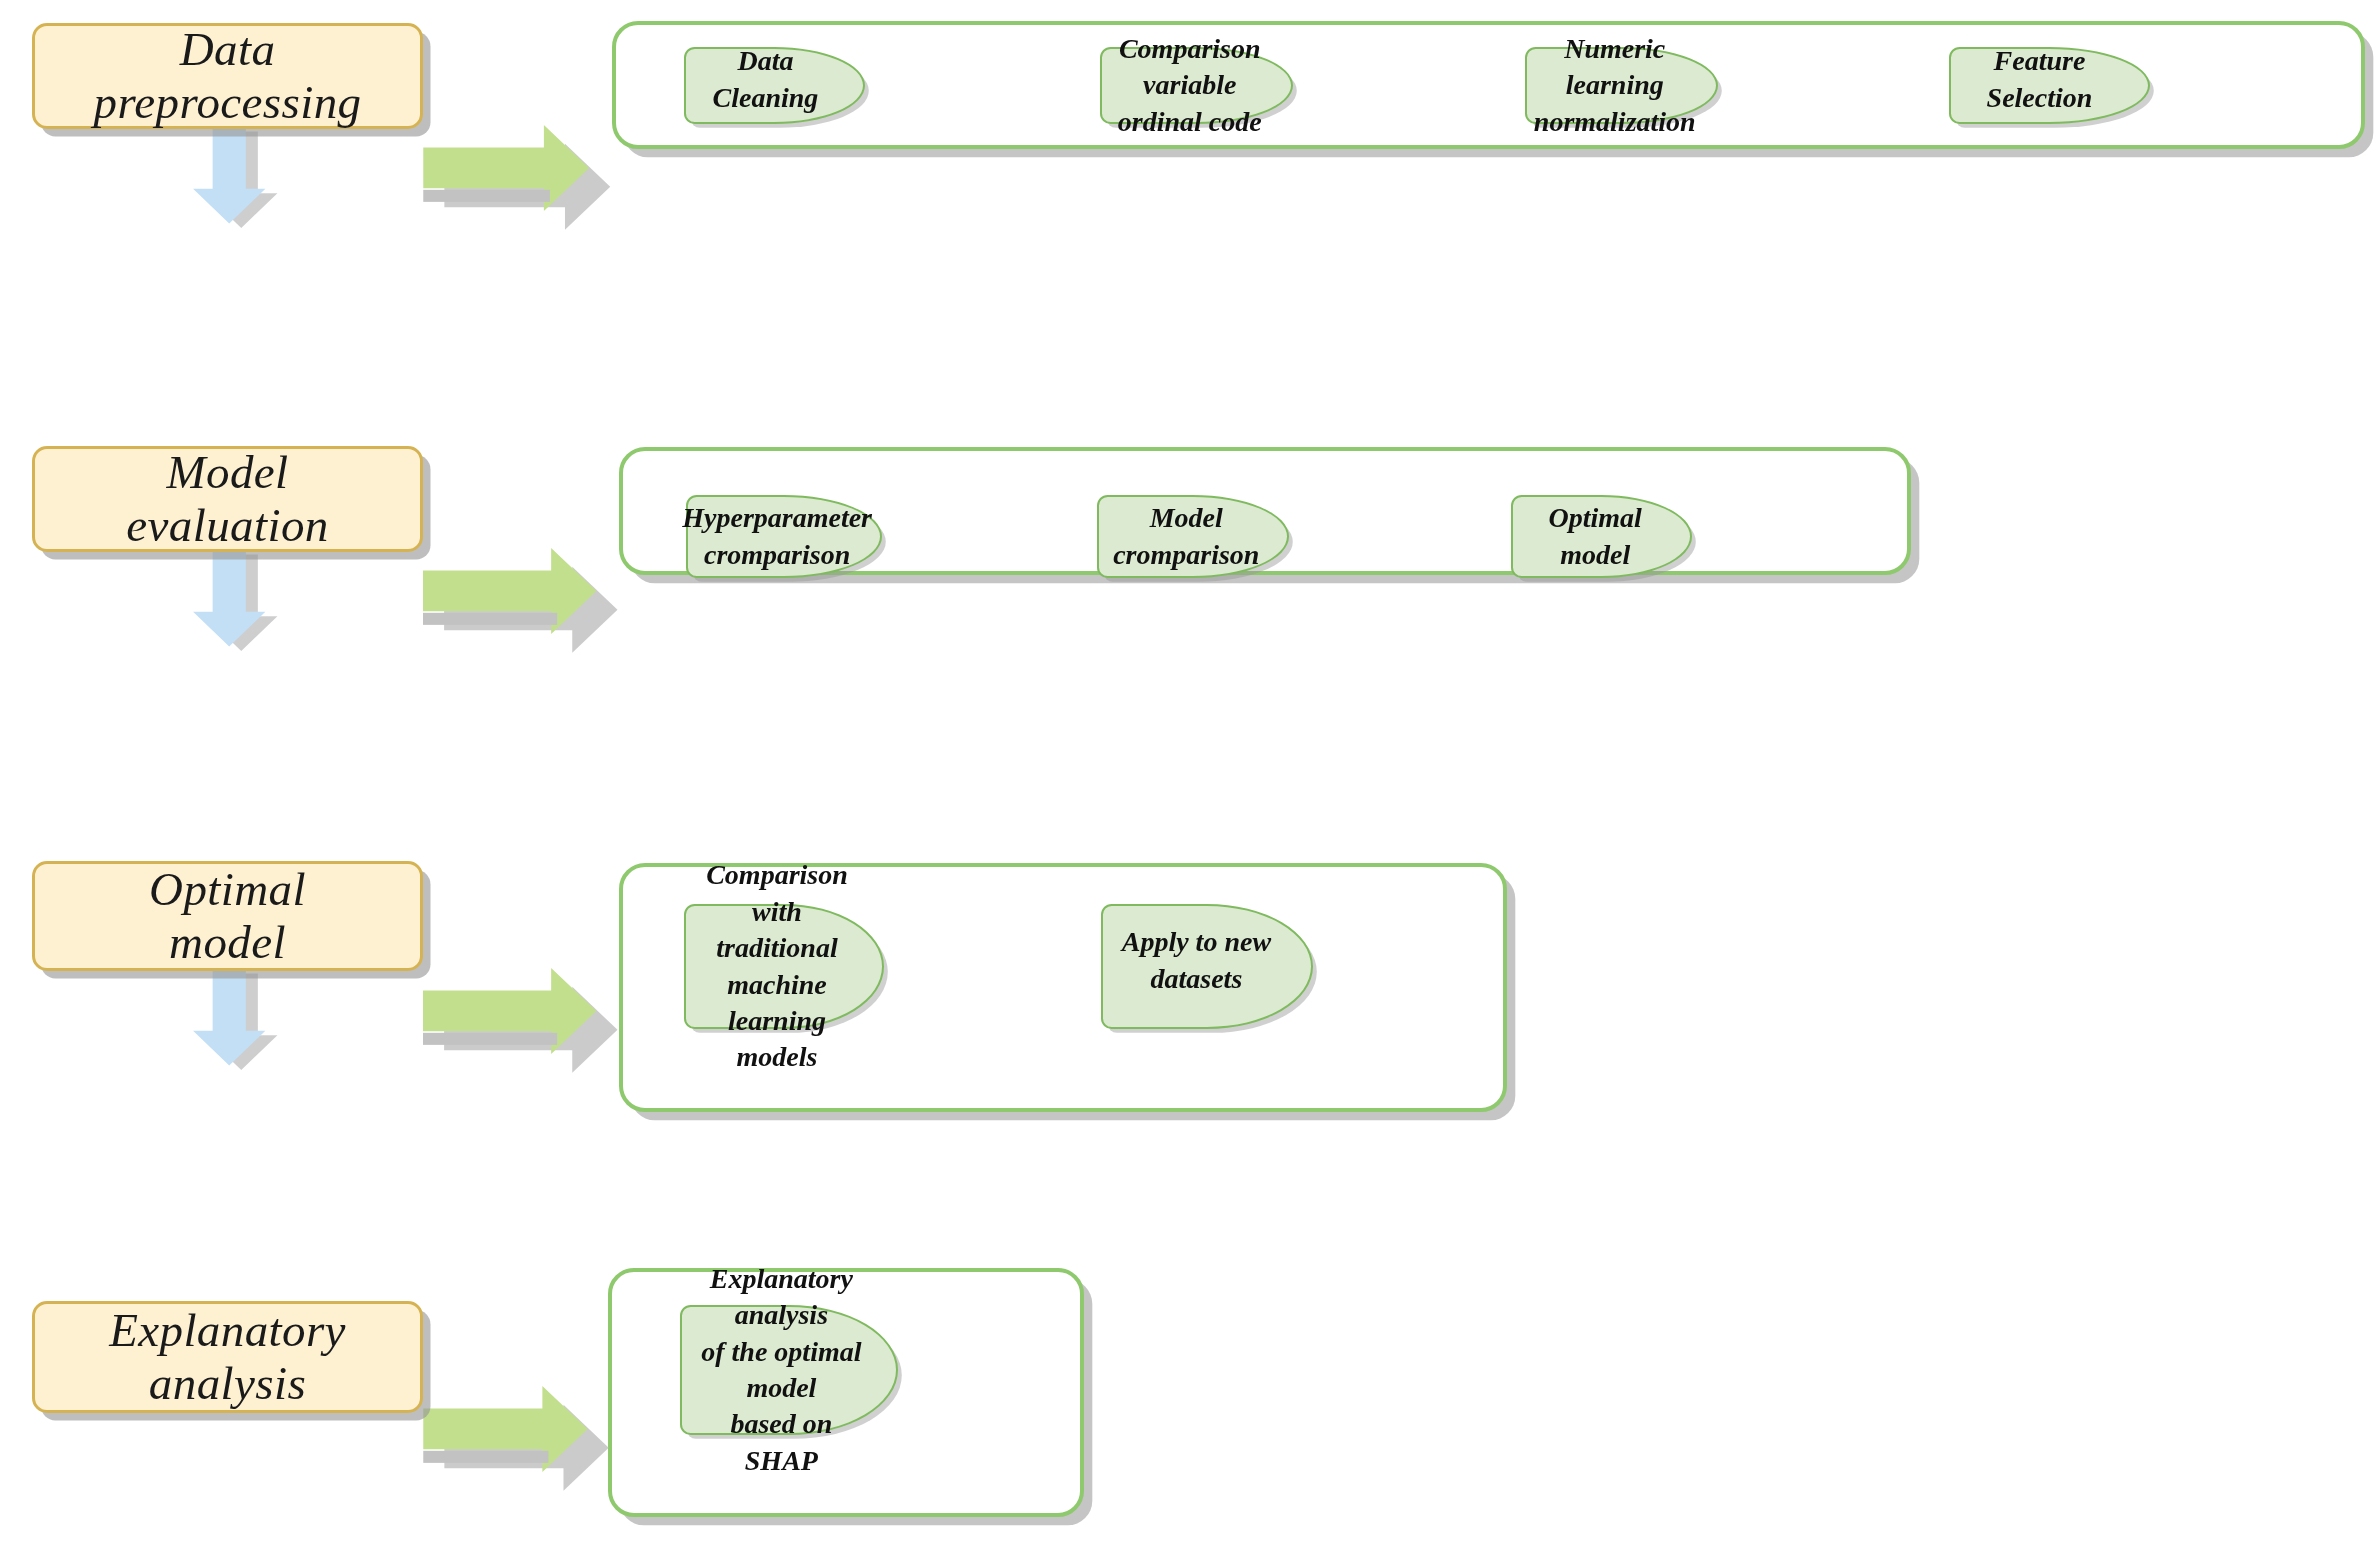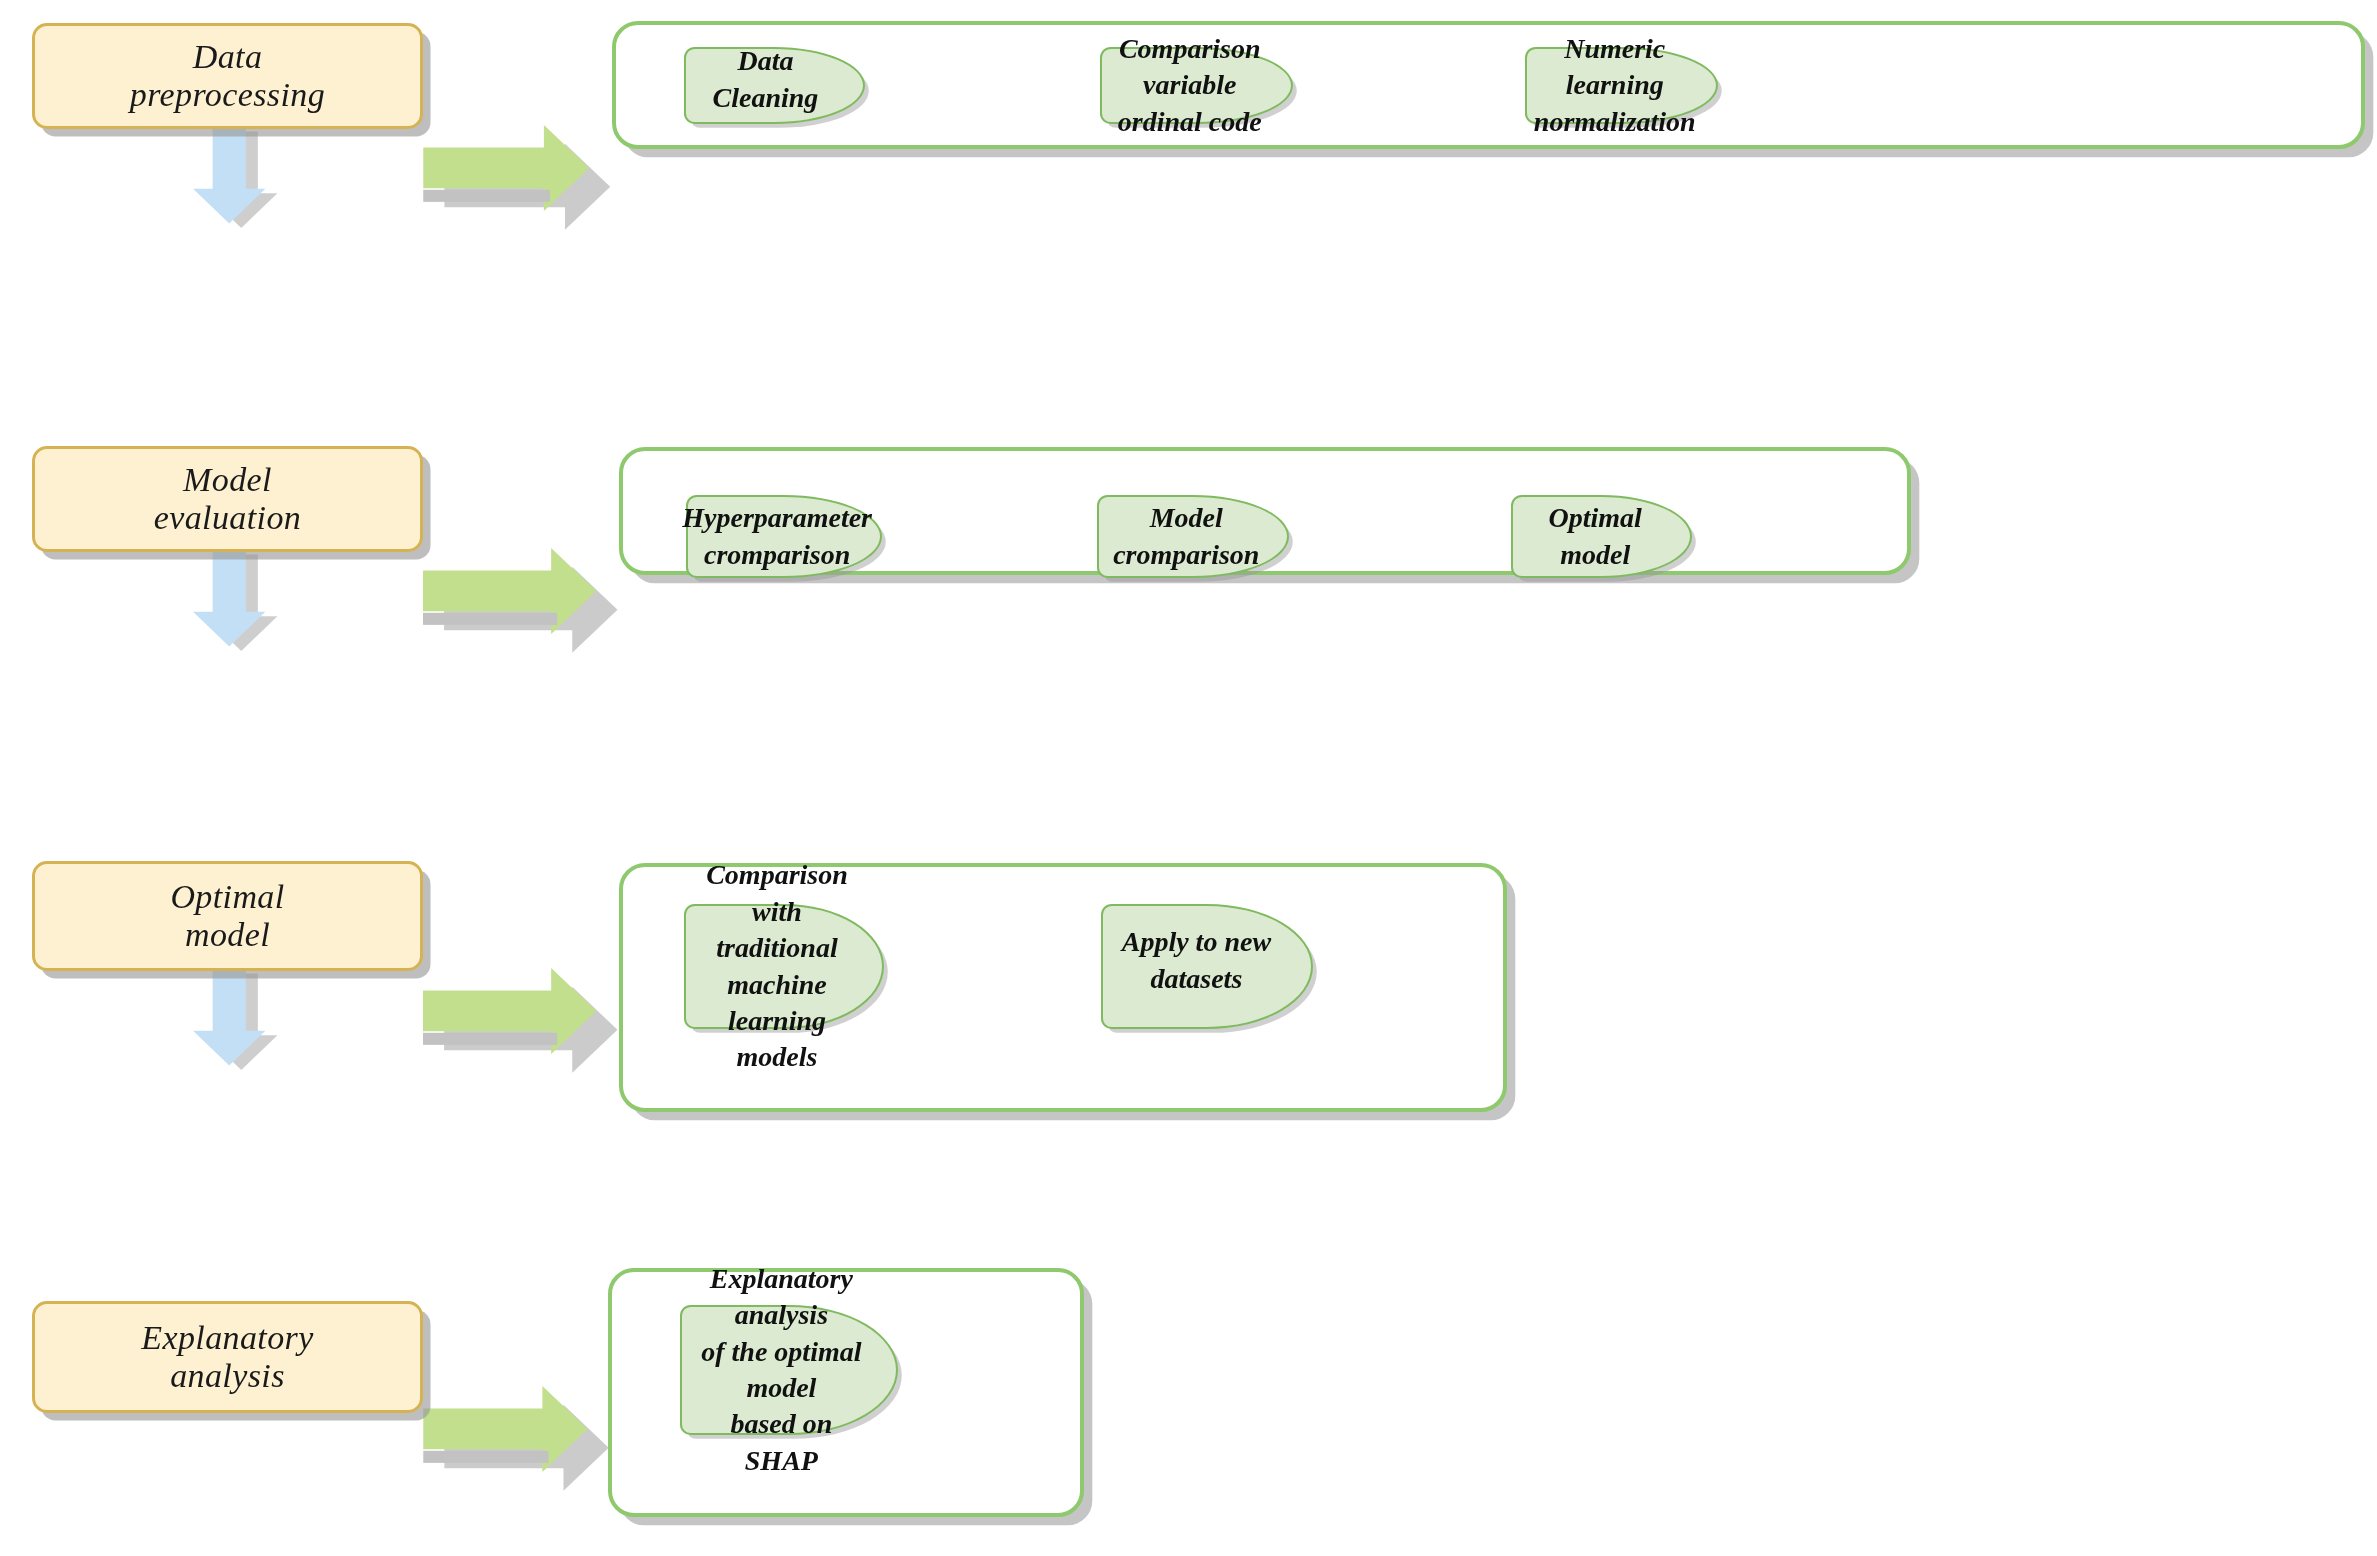--- a/index.html
+++ b/index.html
@@ -16,21 +16,21 @@
     background:#fdf1d2;
     border:3.8px solid #d6b352;
     border-radius:15px;
     box-shadow:8.3px 8.3px 0 -0.8px rgba(150,150,150,0.62);
     display:flex;align-items:center;justify-content:center;
     box-sizing:border-box;
     z-index:6;
   }
   .stage-label{
     font-style:italic;
-    font-size:34px;
+    font-size:47px;
     line-height:1.12;
     color:#1a1a1a;
     text-align:center;
     white-space:pre-line;
     letter-spacing:0.4px;
   }
 
   
   .group-box{
     position:absolute;
@@ -103,20 +103,24 @@
     <div class="pill-text">Comparison variable
 ordinal code</div>
   </div>
 
   <div class="pill wide" style="left:1525px;top:47px;width:193px;height:77px;">
     <div class="pill-shape"></div>
     <div class="pill-text">Numeric learning
 normalization</div>
   </div>
 
+  <div class="pill" style="left:1949px;top:47px;width:201px;height:77px;">
+    <div class="pill-shape"></div>
+    <div class="pill-text">Feature Selection</div>
+  </div>
 
   <div class="arrow-down" style="left:181px;top:127px;width:113px;height:98px;">
     <svg width="113" height="98" viewBox="0 0 150 130">
       <polygon points="42,0 86,0 86,82 112,82 64,128 16,82 42,82" fill="#b9b9b9" opacity="0.7" transform="translate(16,6)"></polygon>
       <polygon points="42,0 86,0 86,82 112,82 64,128 16,82 42,82" fill="#c3dff6"></polygon>
     </svg>
   </div>
 
   <div class="stage-box" style="left:32px;top:446px;width:391px;height:106px;">
     <div class="stage-label">Model

